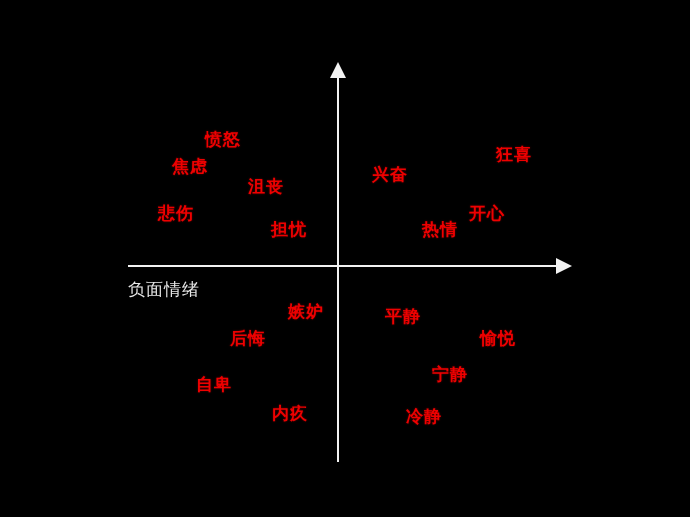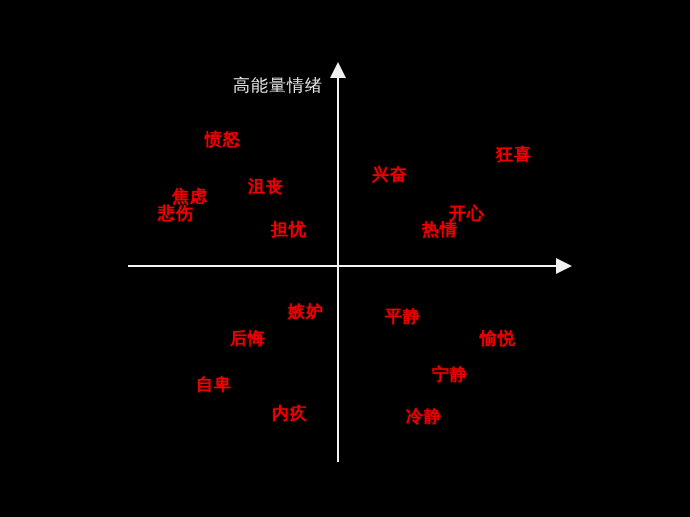--- a/index.html
+++ b/index.html
@@ -94,31 +94,31 @@
 </head>
 <body>
 
 <div id="stage">
 
   <div class="axis-line" id="axis-h-line"></div>
   <div class="arrow-head" id="axis-h-arrow"></div>
   <div class="axis-line" id="axis-v-line"></div>
   <div class="arrow-head" id="axis-v-arrow"></div>
 
-  <div class="axis-label" id="axis-label-top">高能量情绪</div>
+  <div class="axis-label" id="axis-label-left">负面情绪</div>
 
   <div id="emotion-layer">
       <div class="emotion" style="left: 205px; top: 128px;">愤怒</div>
-      <div class="emotion" style="left: 172px; top: 155px; margin-top: 30px;">焦虑</div>
+      <div class="emotion" style="left: 172px; top: 155px;">焦虑</div>
       <div class="emotion" style="left: 248px; top: 175px;">沮丧</div>
       <div class="emotion" style="left: 158px; top: 202px;">悲伤</div>
       <div class="emotion" style="left: 271px; top: 218px;">担忧</div>
       <div class="emotion" style="left: 496px; top: 143px;">狂喜</div>
       <div class="emotion" style="left: 372px; top: 163px;">兴奋</div>
-      <div class="emotion" style="left: 449px; top: 202px;">开心</div>
+      <div class="emotion" style="left: 469px; top: 202px;">开心</div>
       <div class="emotion" style="left: 422px; top: 218px;">热情</div>
       <div class="emotion" style="left: 288px; top: 300px;">嫉妒</div>
       <div class="emotion" style="left: 230px; top: 327px;">后悔</div>
       <div class="emotion" style="left: 196px; top: 373px;">自卑</div>
       <div class="emotion" style="left: 272px; top: 402px;">内疚</div>
       <div class="emotion" style="left: 385px; top: 305px;">平静</div>
       <div class="emotion" style="left: 480px; top: 327px;">愉悦</div>
       <div class="emotion" style="left: 432px; top: 363px;">宁静</div>
       <div class="emotion" style="left: 374px; top: 405px; margin-left: 32px;">冷静</div>
     </div>

